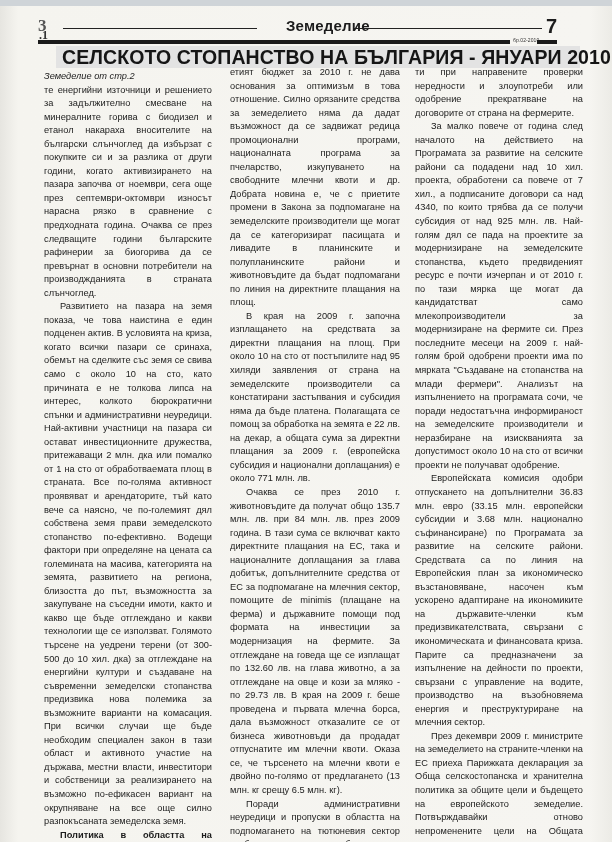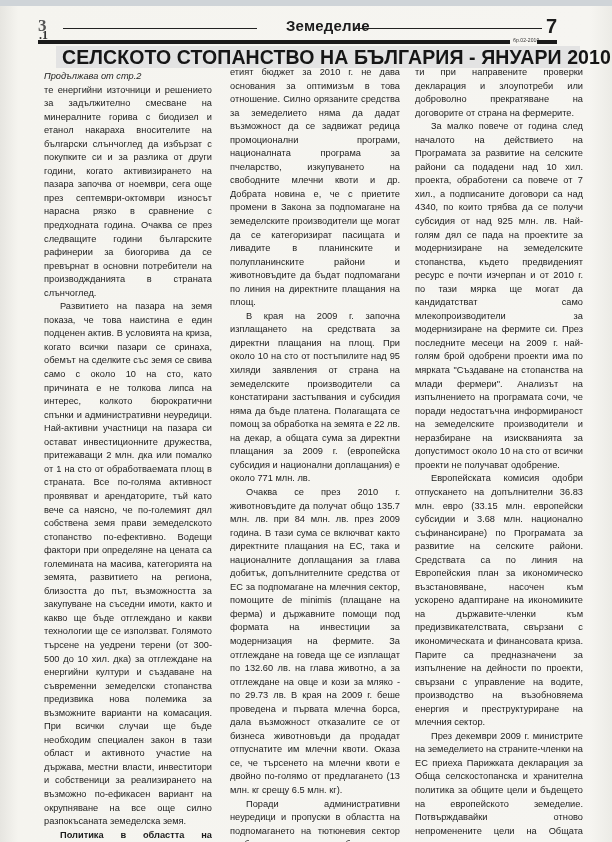--- a/index.html
+++ b/index.html
@@ -76,33 +76,33 @@
   </div>
 
   <div class="thickbar-l"></div>
   <div class="issue">бр.02-2010</div>
   <div class="thickbar-r"></div>
 
   <div class="title-band"></div>
   <div class="title">СЕЛСКОТО СТОПАНСТВО  НА БЪЛГАРИЯ - ЯНУАРИ 2010 Г.</div>
 
   <div class="col c1">
-    <p class="cont">Продължава от стр.2</p>
+    <p class="cont">Земеделие от стр.2</p>
     <p>те енергийни източници и решението за задължително смесване на минералните горива с биодизел и етанол накараха вносителите на български слънчоглед да избързат с покупките си и за разлика от други години, когато активизирането на пазара започва от ноември, сега още през септември-октомври износът нарасна рязко в сравнение с предходната година. Очаква се през следващите години българските рафинерии за биогорива да се превърнат в основни потребители на производжданията в страната слънчоглед.</p>
     <p class="indent"><span class="it">Развитието на пазара на земя</span><span> показа, че това наистина е един подценен актив. В условията на криза, когато всички пазари се сринаха, обемът на сделките със земя се свива само с около 10 на сто, като причината е не толкова липса на интерес, колкото бюрократични спънки и административни неуредици. Най-активни участници на пазара си остават инвестиционните дружества, притежаващи 2 млн. дка или помалко от 1 на сто от обработваемата площ в страната. Все по-голяма активност проявяват и арендаторите, тъй като вече са наясно, че по-големият дял собствена земя прави земеделското стопанство по-ефективно. Водещи фактори при определяне на цената са големината на масива, категорията на земята, развитието на региона, близостта до път, възможността за закупуване на съседни имоти, както и какво ще бъде отглеждано и какви технологии ще се използват. Голямото търсене на уедрени терени (от 300-500 до 10 хил. дка) за отглеждане на енергийни култури и създаване на съвременни земеделски стопанства предизвика нова полемика за възможните варианти на комасация. При всички случаи ще бъде необходим специален закон в тази област и активното участие на държава, местни власти, инвеститори и собственици за реализирането на възможно по-ефикасен вариант на окрупняване на все още силно разпокъсаната земеделска земя.</span></p>
     <p class="indent"><span class="b">Политика в областта на земеделието.</span></p>
   </div>
 
   <div class="col c2">
     <p>етият бюджет за 2010 г. не дава основания за оптимизъм в това отношение. Силно орязаните средства за земеделието няма да дадат възможност да се задвижат редица промоционални програми, националната програма за пчеларство, изкупуването на свободните млечни квоти и др. Добрата новина е, че с приетите промени в Закона за подпомагане на земеделските производители ще могат да се категоризират пасищата и ливадите в планинските и полупланинските райони и животновъдите да бъдат подпомагани по линия на директните плащания на площ.</p>
     <p class="indent"><span>В края на 2009 г. започна изплащането на средствата за </span><span class="it">директни плащания на площ.</span><span> При около 10 на сто от постъпилите над 95 хиляди заявления от страна на земеделските производители са констатирани застъпвания и субсидия няма да бъде платена. Полагащата се помощ за обработка на земята е 22 лв. на декар, а общата сума за директни плащания за 2009 г. (европейска субсидия и национални доплащания) е около 771 млн. лв.</span></p>
     <p class="indent"><span>Очаква се през 2010 г. </span><span class="it">животновъдите</span><span> да получат общо 135.7 млн. лв. при 84 млн. лв. през 2009 година. В тази сума се включват както директните плащания на ЕС, така и националните доплащания за глава добитък, допълнителните средства от ЕС за подпомагане на млечния сектор, помощите de minimis (плащане на ферма) и държавните помощи под формата на инвестиции за модернизация на фермите. За отглеждане на говеда ще се изплащат по 132.60 лв. на глава животно, а за отглеждане на овце и кози за мляко - по 29.73 лв. В края на 2009 г. беше проведена и първата млечна борса, дала възможност отказалите се от бизнеса животновъди да продадат отпуснатите им млечни квоти. Оказа се, че търсенето на млечни квоти е двойно по-голямо от предлагането (13 млн. кг срещу 6.5 млн. кг).</span></p>
     <p class="indent"><span>Поради административни неуредици и пропуски в областта на подпомагането на </span><span class="it">тютюневия сектор</span><span> трябваше да се иска одобрението на Съвета на министрите по земеделие на ЕС за предоставянето на държавни помощи в размер на 116 млн. лв. за изкупения през 2009 г. тютюн. Съгласно договора за присъединяване на страната към ЕС, това е последната помощ, която тютюнопроизводителите могат да получат. Засега даденото разрешение от ЕС спасява положението в сектора, но нито администрацията, нито самите производители имат стратегия за бъдещото му развитие без наливането на допълнителни средства в него.</span></p>
 
   </div>
 
   <div class="col c3">
-    <p>ти при направените проверки декларация и злоупотреби или доброволно прекратяване на договорите от страна на фермерите.</p>
+    <p>ти при направените проверки нередности и злоупотреби или одобрение прекратяване на договорите от страна на фермерите.</p>
     <p class="indent"><span>За малко повече от година след началото на действието на </span><span class="it">Програмата за развитие на селските райони</span><span> са подадени над 10 хил. проекта, обработени са повече от 7 хил., а подписаните договори са над 4340, по които трябва да се получи субсидия от над 925 млн. лв. Най-голям дял се пада на проектите за модернизиране на земеделските стопанства, където предвиденият ресурс е почти изчерпан и от 2010 г. по тази мярка ще могат да кандидатстват само млекопроизводители за модернизиране на фермите си. През последните месеци на 2009 г. най-голям брой одобрени проекти има по мярката "Създаване на стопанства на млади фермери". Анализът на изпълнението на програмата сочи, че поради недостатъчна информираност на земеделските производители и неразбиране на изискванията за допустимост около 10 на сто от всички проекти не получават одобрение.</span></p>
     <p class="indent"><span>Европейската комисия одобри отпускането на допълнителни 36.83 млн. евро (33.15 млн. европейски субсидии и 3.68 млн. национално съфинансиране) по Програмата за развитие на селските райони. Средствата са по линия на </span><span class="it">Европейския план за икономическо възстановяване</span><span>, насочен към ускорено адаптиране на икономиките на държавите-членки към предизвикателствата, свързани с икономическата и финансовата криза. Парите са предназначени за изпълнение на дейности по проекти, свързани с управление на водите, производство на възобновяема енергия и преструктуриране на млечния сектор.</span></p>
     <p class="indent"><span>През декември 2009 г. министрите на земеделието на страните-членки на ЕС приеха </span><span class="it">Парижката декларация за Обща селскостопанска и хранителна политика</span><span> за общите цели и бъдещето на европейското земеделие. Потвърждавайки отново непроменените цели на Общата селскостопанска политика (осигуряване на рационалното развитие на земеделската продукция, добър стандарт на живот за земеделската общност, стабилизиране на пазарите, осигуряване на стоки в наличност и достигането им до потребителите на разумни цени), в декларацията се посочва, че земеделието трябва да бъде едновременно конкурентоспособно и устойчиво, като предоставяните средства на фермерите имат за цел да им помогнат да отговорят  по-добре на сигналите на пазара и да изградят печеливши стратегии. Подходът, който ще се прилага, ще търси баланс между пазарните принципи и колективния избор в името на безопасността и качеството на храните, опазването на околната среда и развитието на селските райони.</span></p>
   </div>
 </div>
 
 </body></html>

